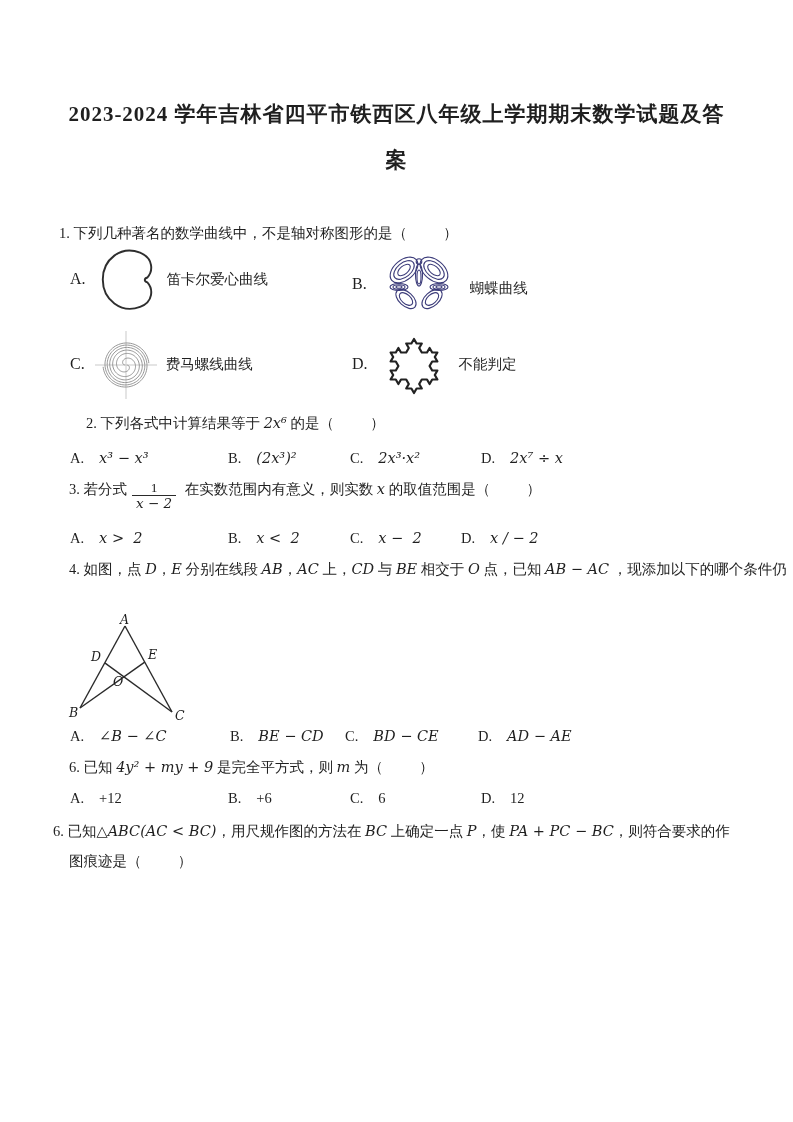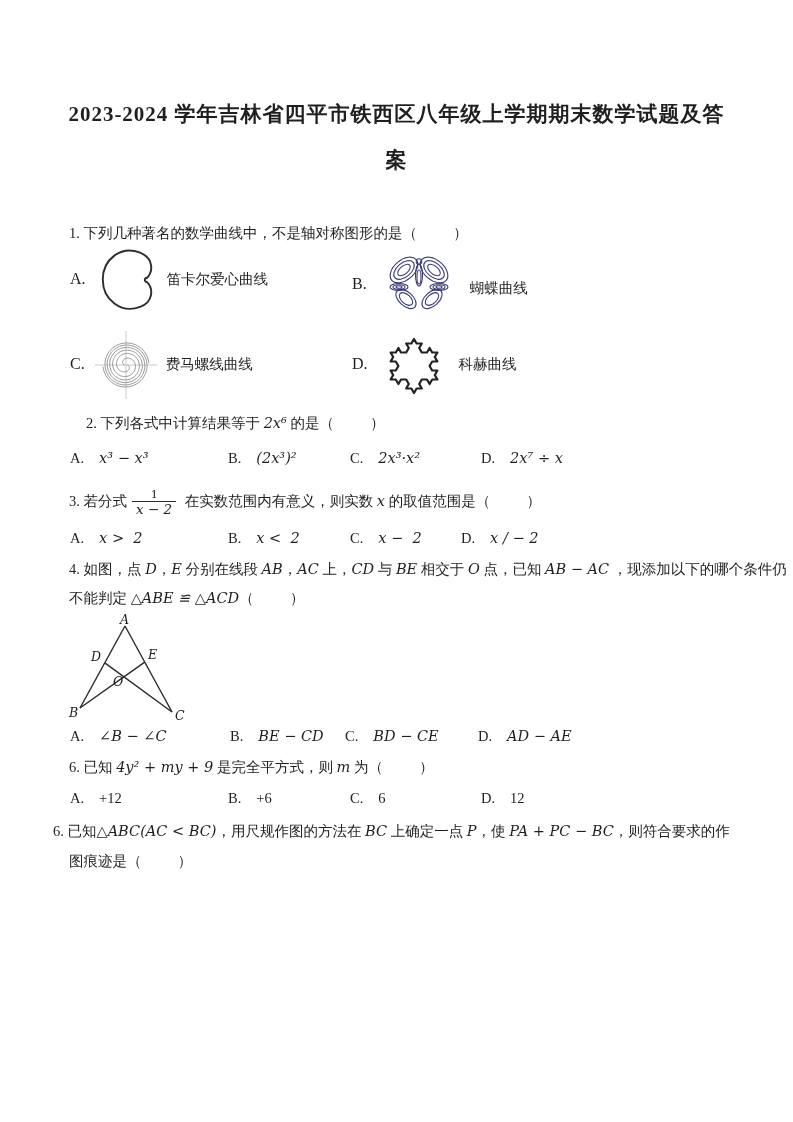--- a/index.html
+++ b/index.html
@@ -12,39 +12,39 @@
   .abs{position:absolute;}
   .title{width:100%; text-align:center; font-weight:bold; font-size:21px; letter-spacing:1px;}
   .line{font-size:14.5px; white-space:pre; line-height:20px;}
   .math{font-style:italic; font-family:"DejaVu Serif",serif;}
   .num{font-style:normal;}
   .opt{font-size:14.5px; white-space:pre; display:inline-flex; align-items:baseline;}
   .opt-label{margin-right:15px; font-style:normal;}
   .figrow{display:flex; align-items:center;}
   .figrow .opt-label{margin-right:10px;}
   .figrow .figname{font-size:14.5px; margin-left:9px; white-space:pre;}
-  .fracline{display:flex; align-items:center; font-size:14.5px; white-space:pre;}
+  .fracline{display:flex; align-items:flex-start; font-size:14.5px; white-space:pre;}
   .frac{display:inline-flex; flex-direction:column; align-items:center; margin:0 5px; font-size:13.5px; line-height:15px;}
   .frac .fnum{padding:0 2px;}
   .frac .fden{border-top:1.2px solid #2a2a2a; padding:0 4px;}
   .footer{width:100%; text-align:center; font-family:"Liberation Sans","DejaVu Sans",sans-serif;
           font-size:15px; color:#a6a6a6; letter-spacing:0.5px;}
   svg{display:block;}
   .figtext{font-family:"DejaVu Serif",serif; font-style:italic; font-size:12.5px; fill:#1d1d1d;}
 </style>
 </head>
 <body>
 
 <div class="page">
 
   <div class="abs title" style="left:0;top:100px;">2023-2024 学年吉林省四平市铁西区八年级上学期期末数学试题及答</div>
   <div class="abs title" style="left:0;top:146px;">案</div>
 
 
-  <div class="abs line" style="left:69px;top:223px;">1. 下列几种著名的数学曲线中，不是轴对称图形的是（          ）</div>
+  <div class="abs line" style="left:59px;top:223px;">1. 下列几种著名的数学曲线中，不是轴对称图形的是（          ）</div>
 
   <div class="abs figrow" style="left:70px;top:246px;">
     <span class="opt-label">A.</span>
     <svg width="62" height="66" viewBox="0 0 64 66">
       <path d="M53,31.5 C59,25 59.5,11.5 45.5,5.8 C26,-2 7,12.5 7,33.5 C7,54.5 26,69 45.5,61.8 C59.5,56.5 59,43 53,36.5 C49.5,35.5 49.5,32.5 53,31.5 Z" fill="none" stroke="#2e2e2e" stroke-width="2"></path>
     </svg>
     <span class="figname">笛卡尔爱心曲线</span>
   </div>
 
   <div class="abs figrow" style="left:352px;top:250px;color:var(--butterfly);">
@@ -83,21 +83,21 @@
       <path d="M32.18,38.06L32.89,38.25L33.38,38.51L33.73,38.82L34.01,39.17L34.20,39.55L34.33,39.95L34.39,40.37L34.40,40.80L34.34,41.24L34.22,41.67L34.06,42.10L33.83,42.51L33.56,42.91L33.24,43.28L32.87,43.62L32.46,43.94L32.01,44.21L31.52,44.45L31.01,44.64L30.46,44.79L29.89,44.88L29.31,44.93L28.71,44.92L28.11,44.85L27.50,44.73L26.90,44.56L26.30,44.32L25.72,44.03L25.15,43.69L24.61,43.29L24.10,42.84L23.62,42.34L23.18,41.79L22.78,41.20L22.43,40.57L22.13,39.91L21.88,39.21L21.70,38.48L21.57,37.73L21.50,36.97L21.50,36.19L21.56,35.40L21.69,34.62L21.89,33.84L22.16,33.07L22.49,32.32L22.88,31.59L23.34,30.89L23.86,30.22L24.44,29.59L25.08,29.00L25.76,28.47L26.50,27.99L27.28,27.56L28.10,27.20L28.95,26.91L29.84,26.68L30.74,26.52L31.67,26.44L32.60,26.44L33.54,26.51L34.48,26.66L35.41,26.89L36.32,27.19L37.22,27.57L38.09,28.02L38.92,28.55L39.71,29.15L40.46,29.82L41.16,30.55L41.79,31.33L42.37,32.18L42.88,33.07L43.32,34.01L43.68,34.99L43.97,36.00L44.17,37.03L44.29,38.09L44.33,39.16L44.27,40.23L44.13,41.31L43.91,42.37L43.59,43.42L43.19,44.45L42.70,45.45L42.13,46.41L41.49,47.32L40.76,48.19L39.97,49.00L39.10,49.75L38.18,50.42L37.20,51.03L36.16,51.55L35.09,52.00L33.97,52.36L32.82,52.62L31.65,52.80L30.46,52.88L29.27,52.86L28.07,52.75L26.88,52.54L25.71,52.23L24.56,51.83L23.43,51.34L22.35,50.75L21.31,50.07L20.33,49.31L19.41,48.47L18.55,47.56L17.77,46.57L17.06,45.52L16.44,44.41L15.91,43.25L15.47,42.04L15.13,40.80L14.88,39.53L14.74,38.24L14.71,36.94L14.78,35.63L14.95,34.32L15.23,33.03L15.62,31.76L16.10,30.52L16.69,29.32L17.38,28.17L18.16,27.07L19.02,26.03L19.98,25.06L21.01,24.16L22.11,23.35L23.28,22.63L24.51,22.00L25.79,21.47L27.11,21.05L28.47,20.73L29.85,20.52L31.25,20.42L32.66,20.43L34.07,20.56L35.47,20.80L36.86,21.15L38.21,21.61L39.53,22.19L40.80,22.87L42.01,23.65L43.16,24.53L44.25,25.50L45.25,26.56L46.17,27.70L47.00,28.92L47.73,30.20L48.36,31.54L48.88,32.93L49.28,34.36L49.57,35.83L49.75,37.32L49.80,38.82L49.74,40.33L49.55,41.83L49.24,43.32L48.81,44.78L48.27,46.21L47.61,47.59L46.83,48.92L45.96,50.19L44.98,51.38L43.90,52.50L42.74,53.53L41.49,54.47L40.17,55.30L38.78,56.03L37.33,56.65L35.83,57.15L34.30,57.53L32.73,57.79L31.14,57.92L29.55,57.93L27.95,57.80L26.36,57.55L24.80,57.17L23.27,56.66L21.77,56.04L20.33,55.29L18.95,54.42L17.64,53.45L16.41,52.37L15.27,51.20L14.22,49.93L13.27,48.58L12.44,47.15L11.71,45.66L11.11,44.11L10.63,42.51L10.29,40.88L10.07,39.21L9.98,37.54L10.04,35.85L10.22,34.18L10.54,32.51L11.00,30.88L11.58,29.28L12.29,27.73L13.13,26.24L14.09,24.82L15.16,23.47L16.33,22.22L17.61,21.05L18.98,19.99L20.43,19.04L21.96,18.21L23.55,17.51L25.20,16.93L26.89,16.48L28.62,16.17L30.37,16.00L32.13,15.97L33.89,16.08L35.65,16.33L37.38,16.72L39.08,17.25L40.73,17.92L42.33,18.72L43.86,19.64L45.32,20.69L46.70,21.85L47.97,23.13L49.15,24.50L50.21,25.97L51.15,27.52L51.97,29.14L52.66,30.83L53.21,32.58L53.62,34.36L53.89,36.18 M29.82,37.94L29.11,37.75L28.62,37.49L28.27,37.18L27.99,36.83L27.80,36.45L27.67,36.05L27.61,35.63L27.60,35.20L27.66,34.76L27.78,34.33L27.94,33.90L28.17,33.49L28.44,33.09L28.76,32.72L29.13,32.38L29.54,32.06L29.99,31.79L30.48,31.55L30.99,31.36L31.54,31.21L32.11,31.12L32.69,31.07L33.29,31.08L33.89,31.15L34.50,31.27L35.10,31.44L35.70,31.68L36.28,31.97L36.85,32.31L37.39,32.71L37.90,33.16L38.38,33.66L38.82,34.21L39.22,34.80L39.57,35.43L39.87,36.09L40.12,36.79L40.30,37.52L40.43,38.27L40.50,39.03L40.50,39.81L40.44,40.60L40.31,41.38L40.11,42.16L39.84,42.93L39.51,43.68L39.12,44.41L38.66,45.11L38.14,45.78L37.56,46.41L36.92,47.00L36.24,47.53L35.50,48.01L34.72,48.44L33.90,48.80L33.05,49.09L32.16,49.32L31.26,49.48L30.33,49.56L29.40,49.56L28.46,49.49L27.52,49.34L26.59,49.11L25.68,48.81L24.78,48.43L23.91,47.98L23.08,47.45L22.29,46.85L21.54,46.18L20.84,45.45L20.21,44.67L19.63,43.82L19.12,42.93L18.68,41.99L18.32,41.01L18.03,40.00L17.83,38.97L17.71,37.91L17.67,36.84L17.73,35.77L17.87,34.69L18.09,33.63L18.41,32.58L18.81,31.55L19.30,30.55L19.87,29.59L20.51,28.68L21.24,27.81L22.03,27.00L22.90,26.25L23.82,25.58L24.80,24.97L25.84,24.45L26.91,24.00L28.03,23.64L29.18,23.38L30.35,23.20L31.54,23.12L32.73,23.14L33.93,23.25L35.12,23.46L36.29,23.77L37.44,24.17L38.57,24.66L39.65,25.25L40.69,25.93L41.67,26.69L42.59,27.53L43.45,28.44L44.23,29.43L44.94,30.48L45.56,31.59L46.09,32.75L46.53,33.96L46.87,35.20L47.12,36.47L47.26,37.76L47.29,39.06L47.22,40.37L47.05,41.68L46.77,42.97L46.38,44.24L45.90,45.48L45.31,46.68L44.62,47.83L43.84,48.93L42.98,49.97L42.02,50.94L40.99,51.84L39.89,52.65L38.72,53.37L37.49,54.00L36.21,54.53L34.89,54.95L33.53,55.27L32.15,55.48L30.75,55.58L29.34,55.57L27.93,55.44L26.53,55.20L25.14,54.85L23.79,54.39L22.47,53.81L21.20,53.13L19.99,52.35L18.84,51.47L17.75,50.50L16.75,49.44L15.83,48.30L15.00,47.08L14.27,45.80L13.64,44.46L13.12,43.07L12.72,41.64L12.43,40.17L12.25,38.68L12.20,37.18L12.26,35.67L12.45,34.17L12.76,32.68L13.19,31.22L13.73,29.79L14.39,28.41L15.17,27.08L16.04,25.81L17.02,24.62L18.10,23.50L19.26,22.47L20.51,21.53L21.83,20.70L23.22,19.97L24.67,19.35L26.17,18.85L27.70,18.47L29.27,18.21L30.86,18.08L32.45,18.07L34.05,18.20L35.64,18.45L37.20,18.83L38.73,19.34L40.23,19.96L41.67,20.71L43.05,21.58L44.36,22.55L45.59,23.63L46.73,24.80L47.78,26.07L48.73,27.42L49.56,28.85L50.29,30.34L50.89,31.89L51.37,33.49L51.71,35.12L51.93,36.79L52.02,38.46L51.96,40.15L51.78,41.82L51.46,43.49L51.00,45.12L50.42,46.72L49.71,48.27L48.87,49.76L47.91,51.18L46.84,52.53L45.67,53.78L44.39,54.95L43.02,56.01L41.57,56.96L40.04,57.79L38.45,58.49L36.80,59.07L35.11,59.52L33.38,59.83L31.63,60.00L29.87,60.03L28.11,59.92L26.35,59.67L24.62,59.28L22.92,58.75L21.27,58.08L19.67,57.28L18.14,56.36L16.68,55.31L15.30,54.15L14.03,52.87L12.85,51.50L11.79,50.03L10.85,48.48L10.03,46.86L9.34,45.17L8.79,43.42L8.38,41.64L8.11,39.82" fill="none" stroke="#8a8a8a" stroke-width="0.9"></path>
     </svg>
     <span class="figname">费马螺线曲线</span>
   </div>
 
   <div class="abs figrow" style="left:352px;top:328px;">
     <span class="opt-label">D.</span>
     <svg width="72" height="72" viewBox="0 0 72 72">
       <path d="M36.0,11.0L38.6,15.5L43.8,15.5L41.2,20.0L43.8,24.5L49.0,24.5L51.6,20.0L54.2,24.5L59.4,24.5L56.8,29.0L59.4,33.5L54.2,33.5L51.6,38.0L54.2,42.5L59.4,42.5L56.8,47.0L59.4,51.5L54.2,51.5L51.6,56.0L49.0,51.5L43.8,51.5L41.2,56.0L43.8,60.5L38.6,60.5L36.0,65.0L33.4,60.5L28.2,60.5L30.8,56.0L28.2,51.5L23.0,51.5L20.4,56.0L17.8,51.5L12.6,51.5L15.2,47.0L12.6,42.5L17.8,42.5L20.4,38.0L17.8,33.5L12.6,33.5L15.2,29.0L12.6,24.5L17.8,24.5L20.4,20.0L23.0,24.5L28.2,24.5L30.8,20.0L28.2,15.5L33.4,15.5L36.0,11.0Z" fill="none" stroke="#222222" stroke-width="2.2" stroke-linejoin="round"></path>
     </svg>
-    <span class="figname">科赫曲线</span>
+    <span class="figname">不能判定</span>
   </div>
 
   <div class="abs line" style="left:86px;top:413px;"><span>2. 下列各式中计算结果等于 </span><span class="math">2x⁶</span><span> 的是（          ）</span></div>
   <span class="abs opt" style="left:70px;top:450px;"><span class="opt-label">A.</span><span class="math">x³ − x³</span></span>
   <span class="abs opt" style="left:228px;top:450px;"><span class="opt-label">B.</span><span class="math">(2x³)²</span></span>
   <span class="abs opt" style="left:350px;top:450px;"><span class="opt-label">C.</span><span class="math">2x³·x²</span></span>
   <span class="abs opt" style="left:481px;top:450px;"><span class="opt-label">D.</span><span class="math">2x⁷ ÷ x</span></span>
 
   <div class="abs fracline" style="left:69px;top:480px;height:42px;">
     <span>3. 若分式</span>
@@ -106,21 +106,20 @@
       <span class="fden math">x − 2</span>
     </span>
     <span><span> 在实数范围内有意义，则实数 </span><span class="math">x</span><span> 的取值范围是（          ）</span></span>
   </div>
   <span class="abs opt" style="left:70px;top:530px;"><span class="opt-label">A.</span><span class="math">x &gt;  2</span></span>
   <span class="abs opt" style="left:228px;top:530px;"><span class="opt-label">B.</span><span class="math">x &lt;  2</span></span>
   <span class="abs opt" style="left:350px;top:530px;"><span class="opt-label">C.</span><span class="math">x −  2</span></span>
   <span class="abs opt" style="left:461px;top:530px;"><span class="opt-label">D.</span><span class="math">x / − 2</span></span>
 
   <div class="abs line" style="left:69px;top:559px;"><span>4. 如图，点 </span><span class="math">D</span><span>，</span><span class="math">E</span><span> 分别在线段 </span><span class="math">AB</span><span>，</span><span class="math">AC</span><span> 上，</span><span class="math">CD</span><span> 与 </span><span class="math">BE</span><span> 相交于 </span><span class="math">O</span><span> 点，已知 </span><span class="math">AB − AC</span><span> ，现添加以下的哪个条件仍</span></div>
-  <div class="abs line" style="left:69px;top:588px;"><span>不能判定 </span><span class="math">△ABE ≌ △ACD</span><span>（          ）</span></div>
 
   <svg class="abs" style="left:68px;top:614px;" width="120" height="108" viewBox="0 0 120 108">
     <g stroke="#2a2a2a" stroke-width="1.4" fill="none">
       <line x1="57" y1="12" x2="12" y2="94"></line>
       <line x1="57" y1="12" x2="104" y2="98"></line>
       <line x1="12" y1="94" x2="76.7" y2="48.1"></line>
       <line x1="104" y1="98" x2="36.8" y2="48.9"></line>
     </g>
     <text class="figtext" x="52" y="10">A</text>
     <text class="figtext" x="1" y="103">B</text>

